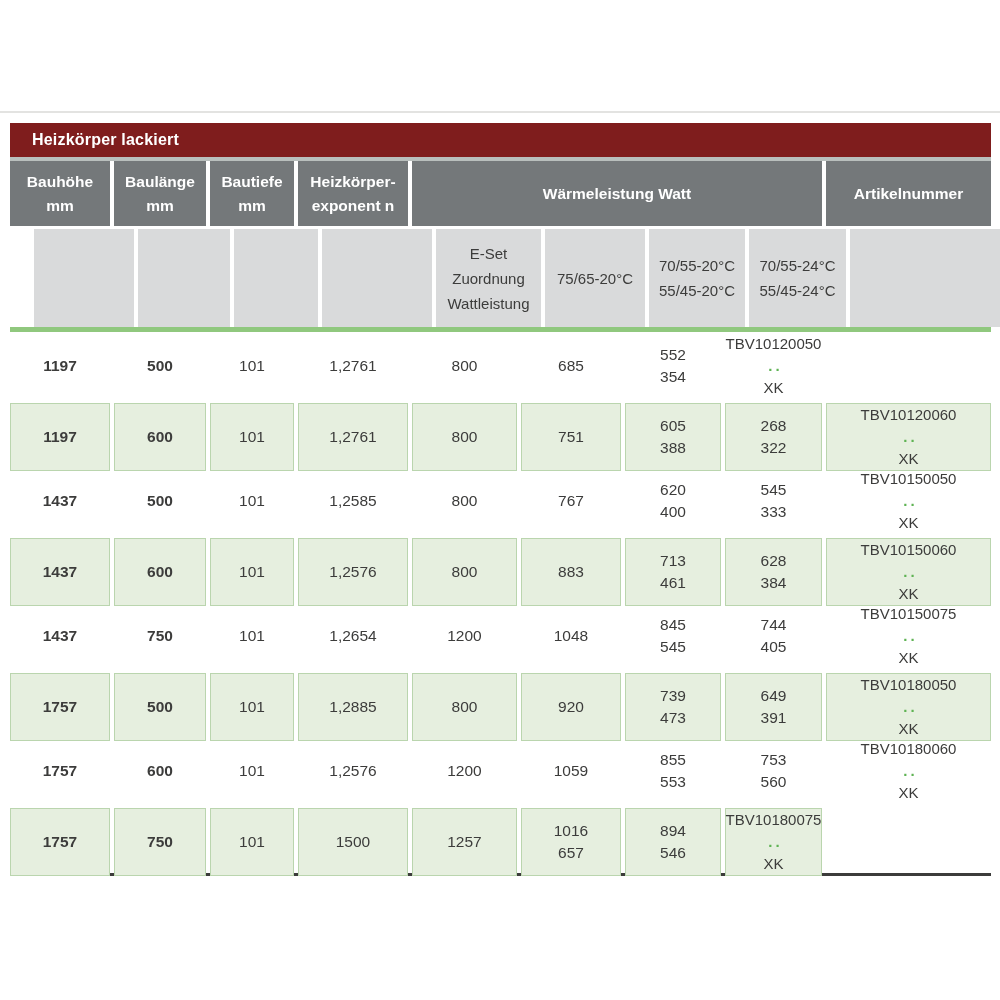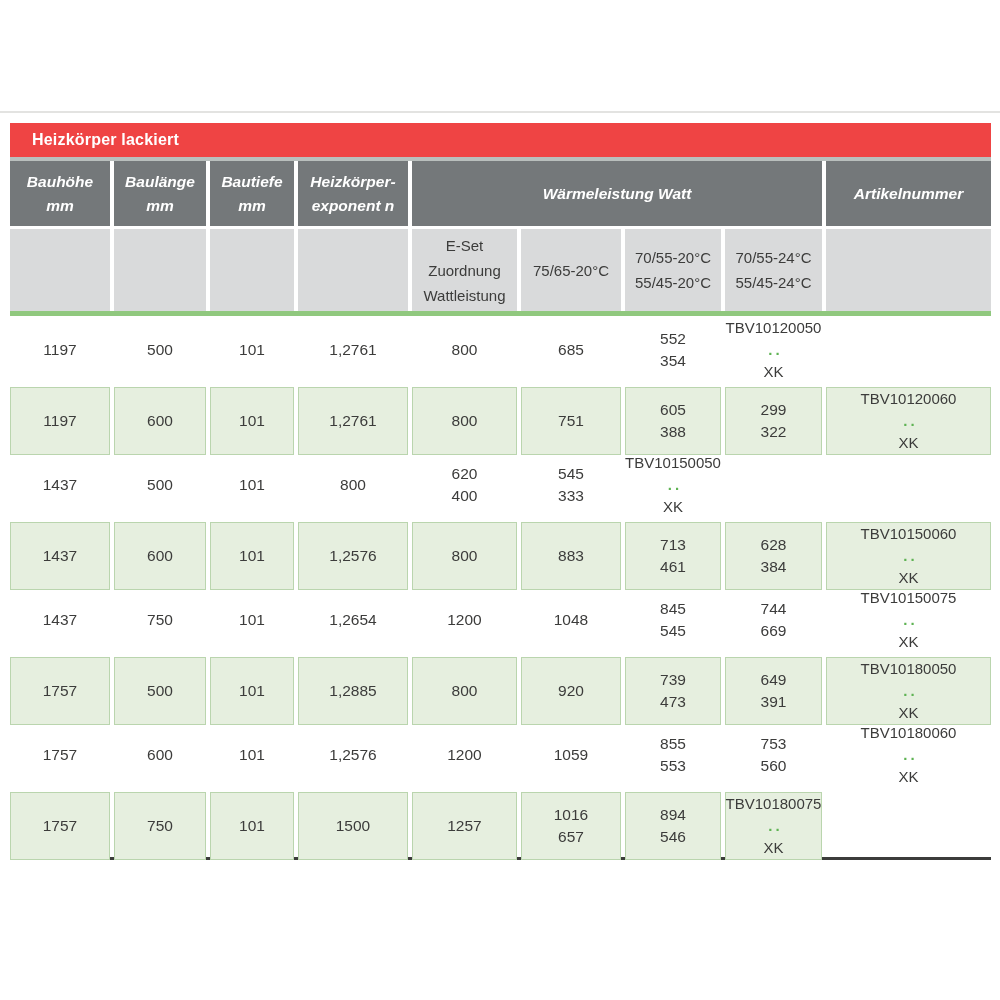--- a/index.html
+++ b/index.html
@@ -5,48 +5,48 @@
   * { margin:0; padding:0; box-sizing:border-box; }
   html,body { width:1000px; height:1000px; background:#ffffff;
     font-family:"Liberation Sans", sans-serif; color:#3c3c3b; }
   #page { position:relative; width:1000px; height:1000px; overflow:hidden; }
 
   .top-rule { position:absolute; left:0; top:111px; width:1000px; height:2px;
     background:#e3e3e1; }
 
   .table-wrap { position:absolute; left:10px; top:123px; width:981px; }
 
-  .title-bar { height:34px; background:#ef4444; color:#ffffff;
+  .title-bar { height:34px; background:#7f1d1d; color:#ffffff;
     font-size:16px; font-weight:bold; line-height:34px; padding-left:22px;
     letter-spacing:0.2px; }
 
   .title-divider { height:4px; background:#b9bfbd; }
 
   
   .grid9 { display:grid; grid-template-columns:100px 92px 84px 110px 105px 100px 96px 97px 165px; column-gap:4px; }
-  .gridhead { display:grid; grid-template-columns:100px 92px 84px 110px 410px 165px; column-gap:4px;font-style:italic; }
+  .gridhead { display:grid; grid-template-columns:100px 92px 84px 110px 410px 165px; column-gap:4px; }
 
   .head-row { height:65px; }
   .head-cell { background:#74787a; color:#ffffff; font-weight:bold; font-size:15.5px;
     display:flex; flex-direction:column; align-items:center; justify-content:center;
     line-height:24px; text-align:center; }
 
   .gap3 { height:3px; }
 
-  .sub-row { height:82px; }
+  .sub-row { height:98px;margin-left:24px; }
   .sub-cell { background:#d9dadb; font-size:15px; display:flex; flex-direction:column;
     align-items:center; justify-content:center; line-height:25px; text-align:center; }
 
   .green-line { height:5px; background:#90c87e; }
 
   .row { height:67.6px; }
   .row .cell { display:flex; flex-direction:column; align-items:center; justify-content:center;
     font-size:15.5px; line-height:22px; text-align:center; }
   .row.green .cell { background:#e6efdf; border:1px solid #bad5ae; margin:3px 0; }
-  .cell.bold { font-weight:normal; }
+  .cell.bold { font-weight:bold; }
   .cell.artikel { font-size:15px; }
   .dots { color:#5eb353; font-weight:bold; letter-spacing:3px; margin:0 2px 0 6px; }
 
   .bottom-border { height:3px; background:#3c3c3b; }
 </style>
 </head>
 <body>
 
 <div id="page">
   <div class="top-rule"></div>
@@ -128,34 +128,36 @@
           <div class="cell bold">600</div>
           <div class="cell">101</div>
           <div class="cell">1,2761</div>
           <div class="cell">800</div>
           <div class="cell">751</div>
           <div class="cell">
             <div>605</div>
             <div>388</div>
           </div>
           <div class="cell">
-            <div>299</div>
+            <div>268</div>
             <div>322</div>
           </div>
           <div class="cell artikel">
             <span>TBV10120060</span>
             <span class="dots">..</span>
             <span>XK</span>
           </div>
         </div>
         <div class="grid9 row white">
           <div class="cell bold">1437</div>
           <div class="cell bold">500</div>
           <div class="cell">101</div>
-          <div class="cell">800</div>
+          <div class="cell">1,2585</div>
+          <div class="cell">800</div>
+          <div class="cell">767</div>
           <div class="cell">
             <div>620</div>
             <div>400</div>
           </div>
           <div class="cell">
             <div>545</div>
             <div>333</div>
           </div>
           <div class="cell artikel">
             <span>TBV10150050</span>
@@ -190,21 +192,21 @@
           <div class="cell">101</div>
           <div class="cell">1,2654</div>
           <div class="cell">1200</div>
           <div class="cell">1048</div>
           <div class="cell">
             <div>845</div>
             <div>545</div>
           </div>
           <div class="cell">
             <div>744</div>
-            <div>669</div>
+            <div>405</div>
           </div>
           <div class="cell artikel">
             <span>TBV10150075</span>
             <span class="dots">..</span>
             <span>XK</span>
           </div>
         </div>
         <div class="grid9 row green">
           <div class="cell bold">1757</div>
           <div class="cell bold">500</div>

